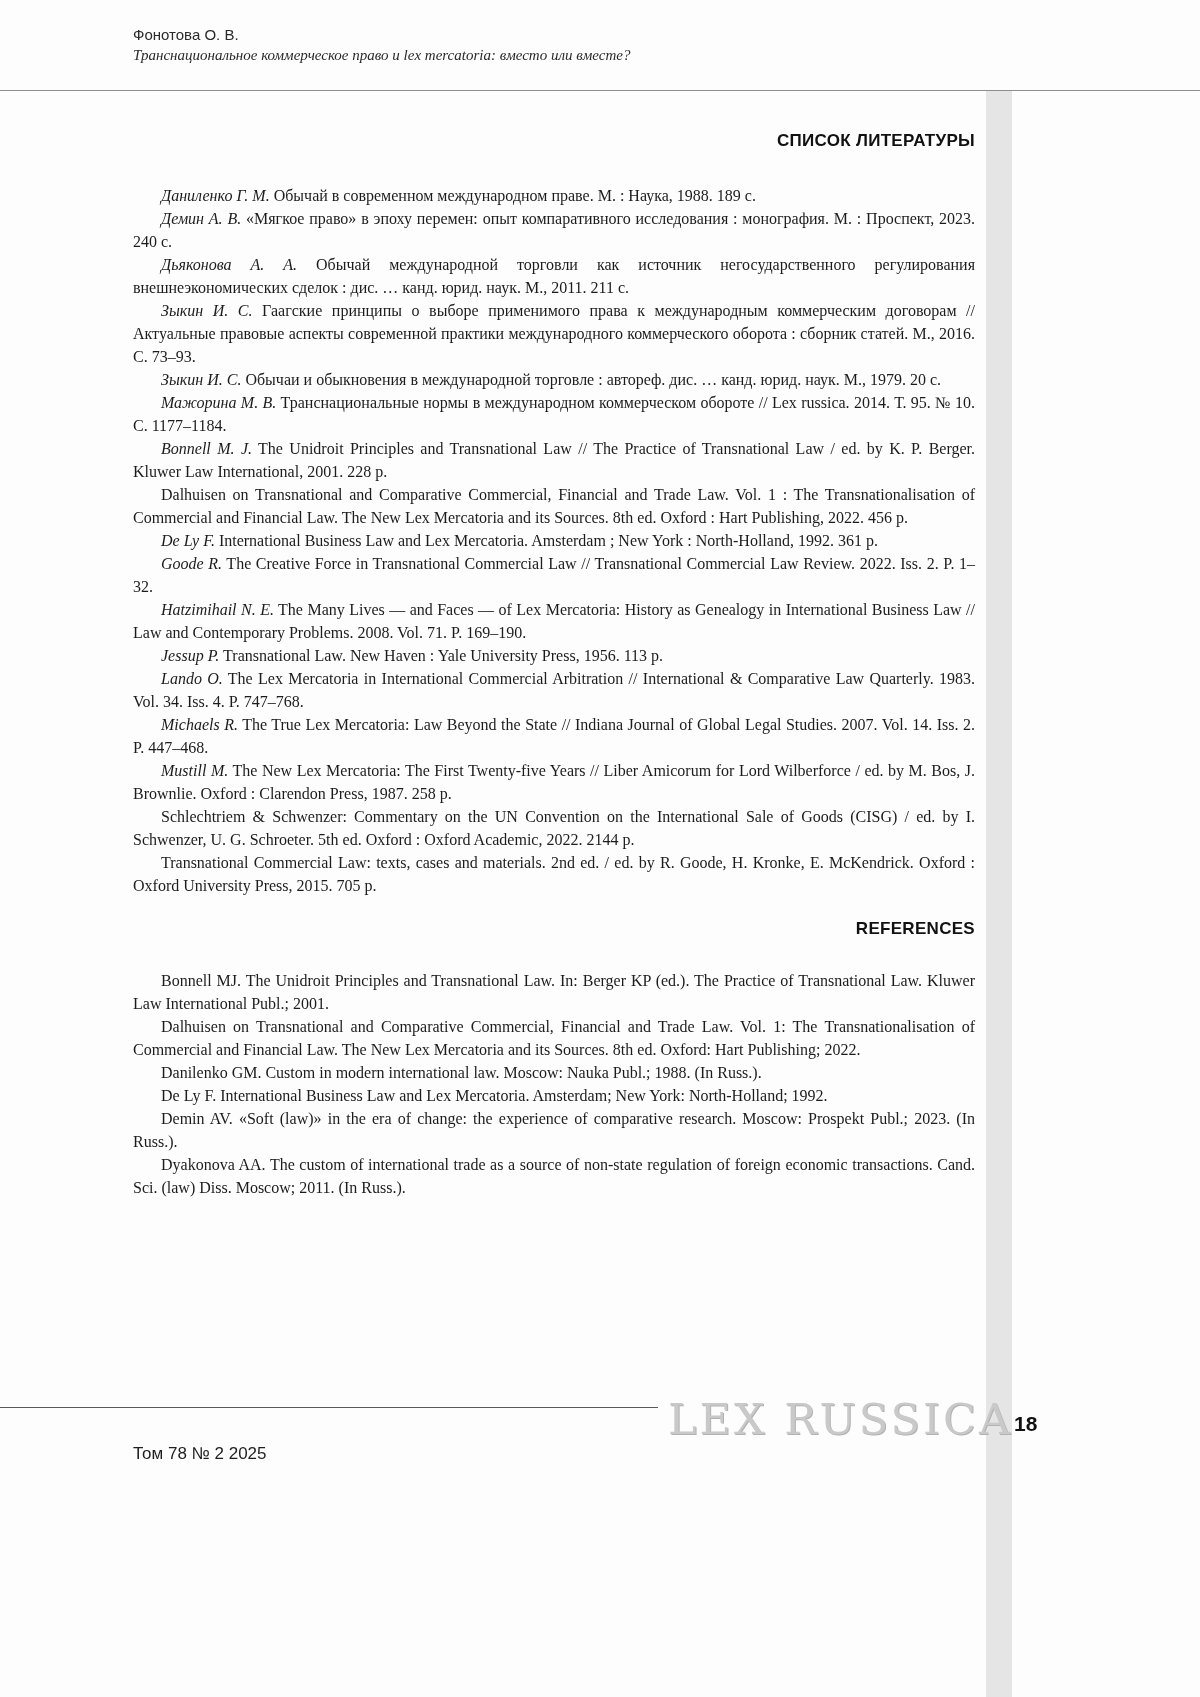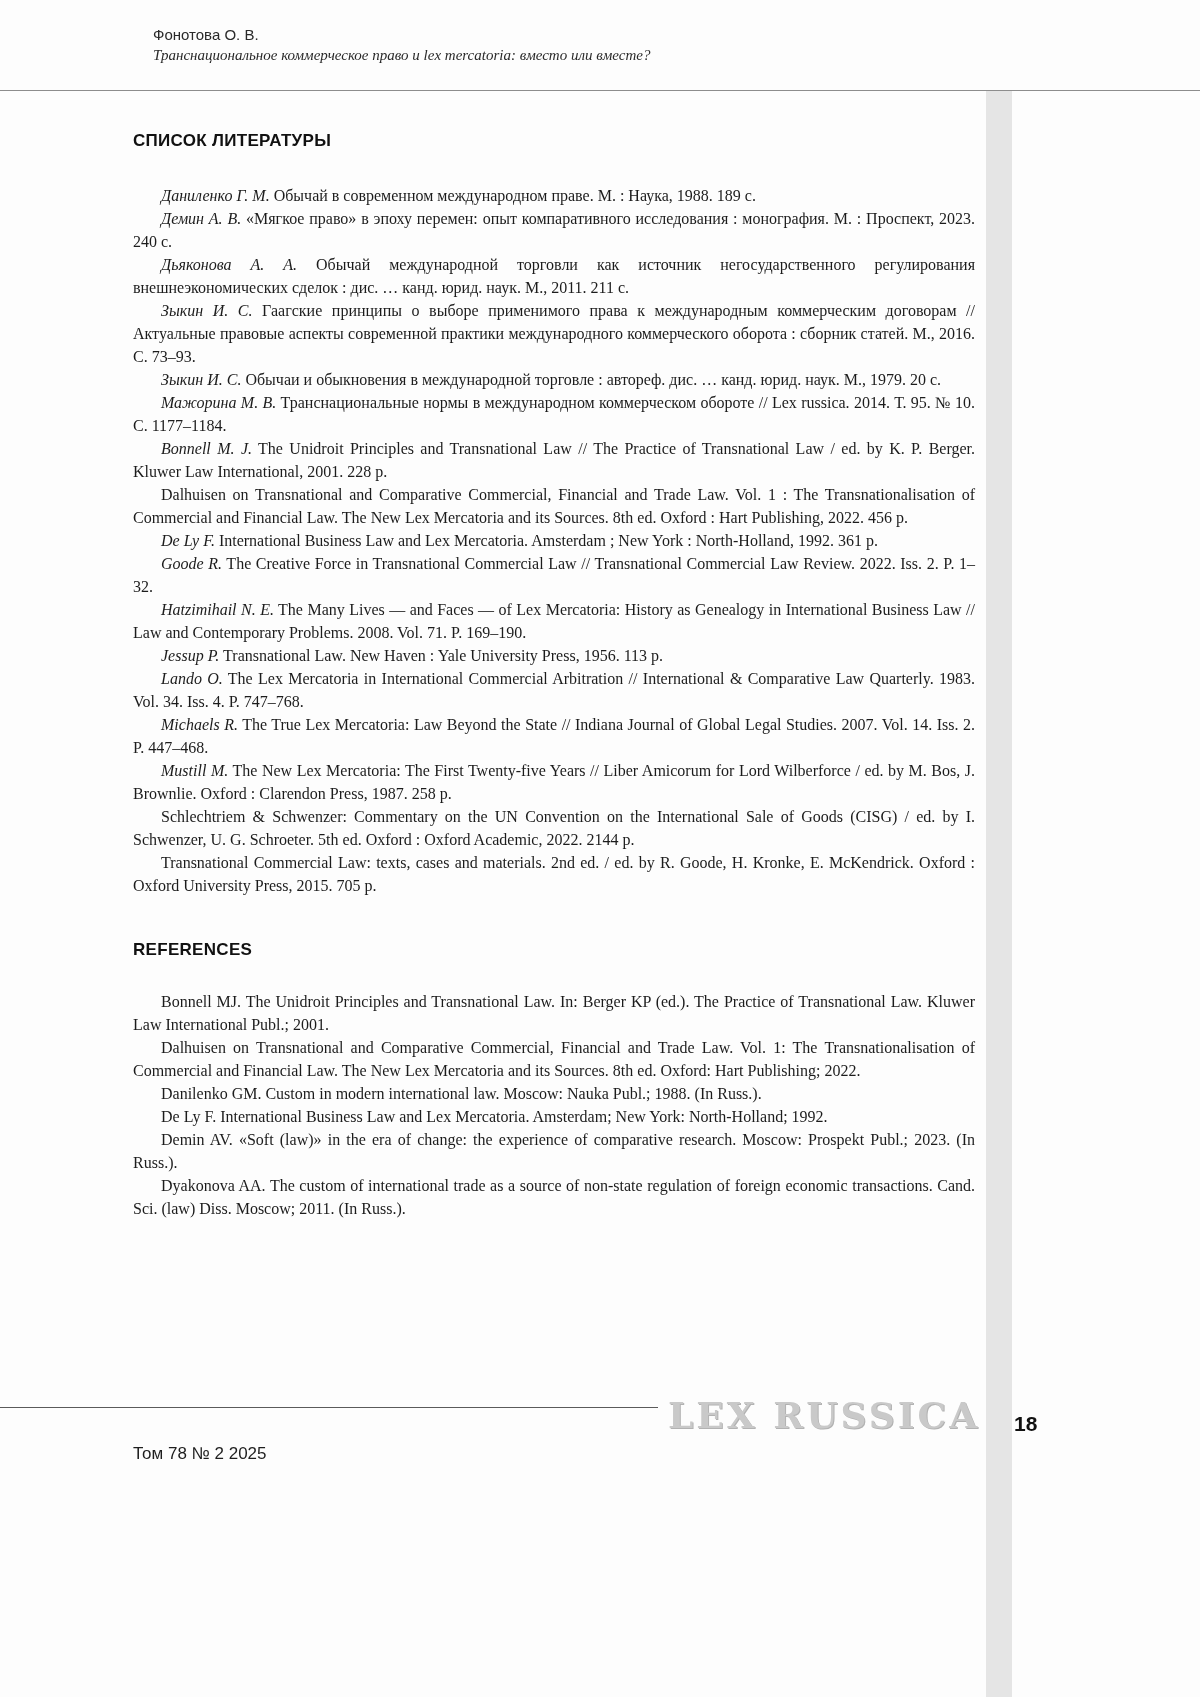--- a/index.html
+++ b/index.html
@@ -15,21 +15,20 @@
     font-family: "Liberation Serif", serif;
     color: #1c1c1c;
     overflow: hidden;
   }
   
   .running-head {
     position: absolute;
     left: 133px;
     top: 26px;
     width: 840px;
-    margin-left: 20px;
   }
   .rh-author {
     font-family: "Liberation Sans", sans-serif;
     font-size: 15px;
     color: #2a2a2a;
   }
   .rh-title {
     font-size: 15px;
     font-style: italic;
     margin-top: 4px;
@@ -52,30 +51,30 @@
     background: #e5e5e5;
   }
   
   .content {
     position: absolute;
     left: 133px;
     top: 131px;
     width: 842px;
   }
   .section-heading {
-    text-align: left;
+    text-align: right;
     font-family: "Liberation Sans", sans-serif;
     font-weight: bold;
     font-size: 17px;
     letter-spacing: 0.3px;
     color: #111111;
     margin: 0 0 33px 0;
   }
   .section-heading.refs {
-    margin-top: 43px;
+    margin-top: 22px;
     margin-bottom: 30px;
   }
   .entries p {
     margin: 0;
     font-size: 16px;
     line-height: 23px;
     text-align: justify;
     text-indent: 28px;
     color: #1c1c1c;
   }
@@ -98,22 +97,22 @@
     font-family: "Liberation Sans", sans-serif;
     font-size: 17px;
     color: #1e1e1e;
     margin-top: 24px;
   }
   .footer-logo {
     position: absolute;
     left: 668px;
     top: 1394px;
     font-family: "DejaVu Serif", serif;
-    font-weight: 700;
-    font-size: 36px;
+    font-weight: 400;
+    font-size: 43px;
     letter-spacing: 3px;
     color: #c9c9c9;
     text-shadow: 1px 1px 0 #b2b2b2;
     white-space: nowrap;
   }
   .page-number {
     position: absolute;
     left: 1014px;
     top: 1412px;
     width: 60px;

